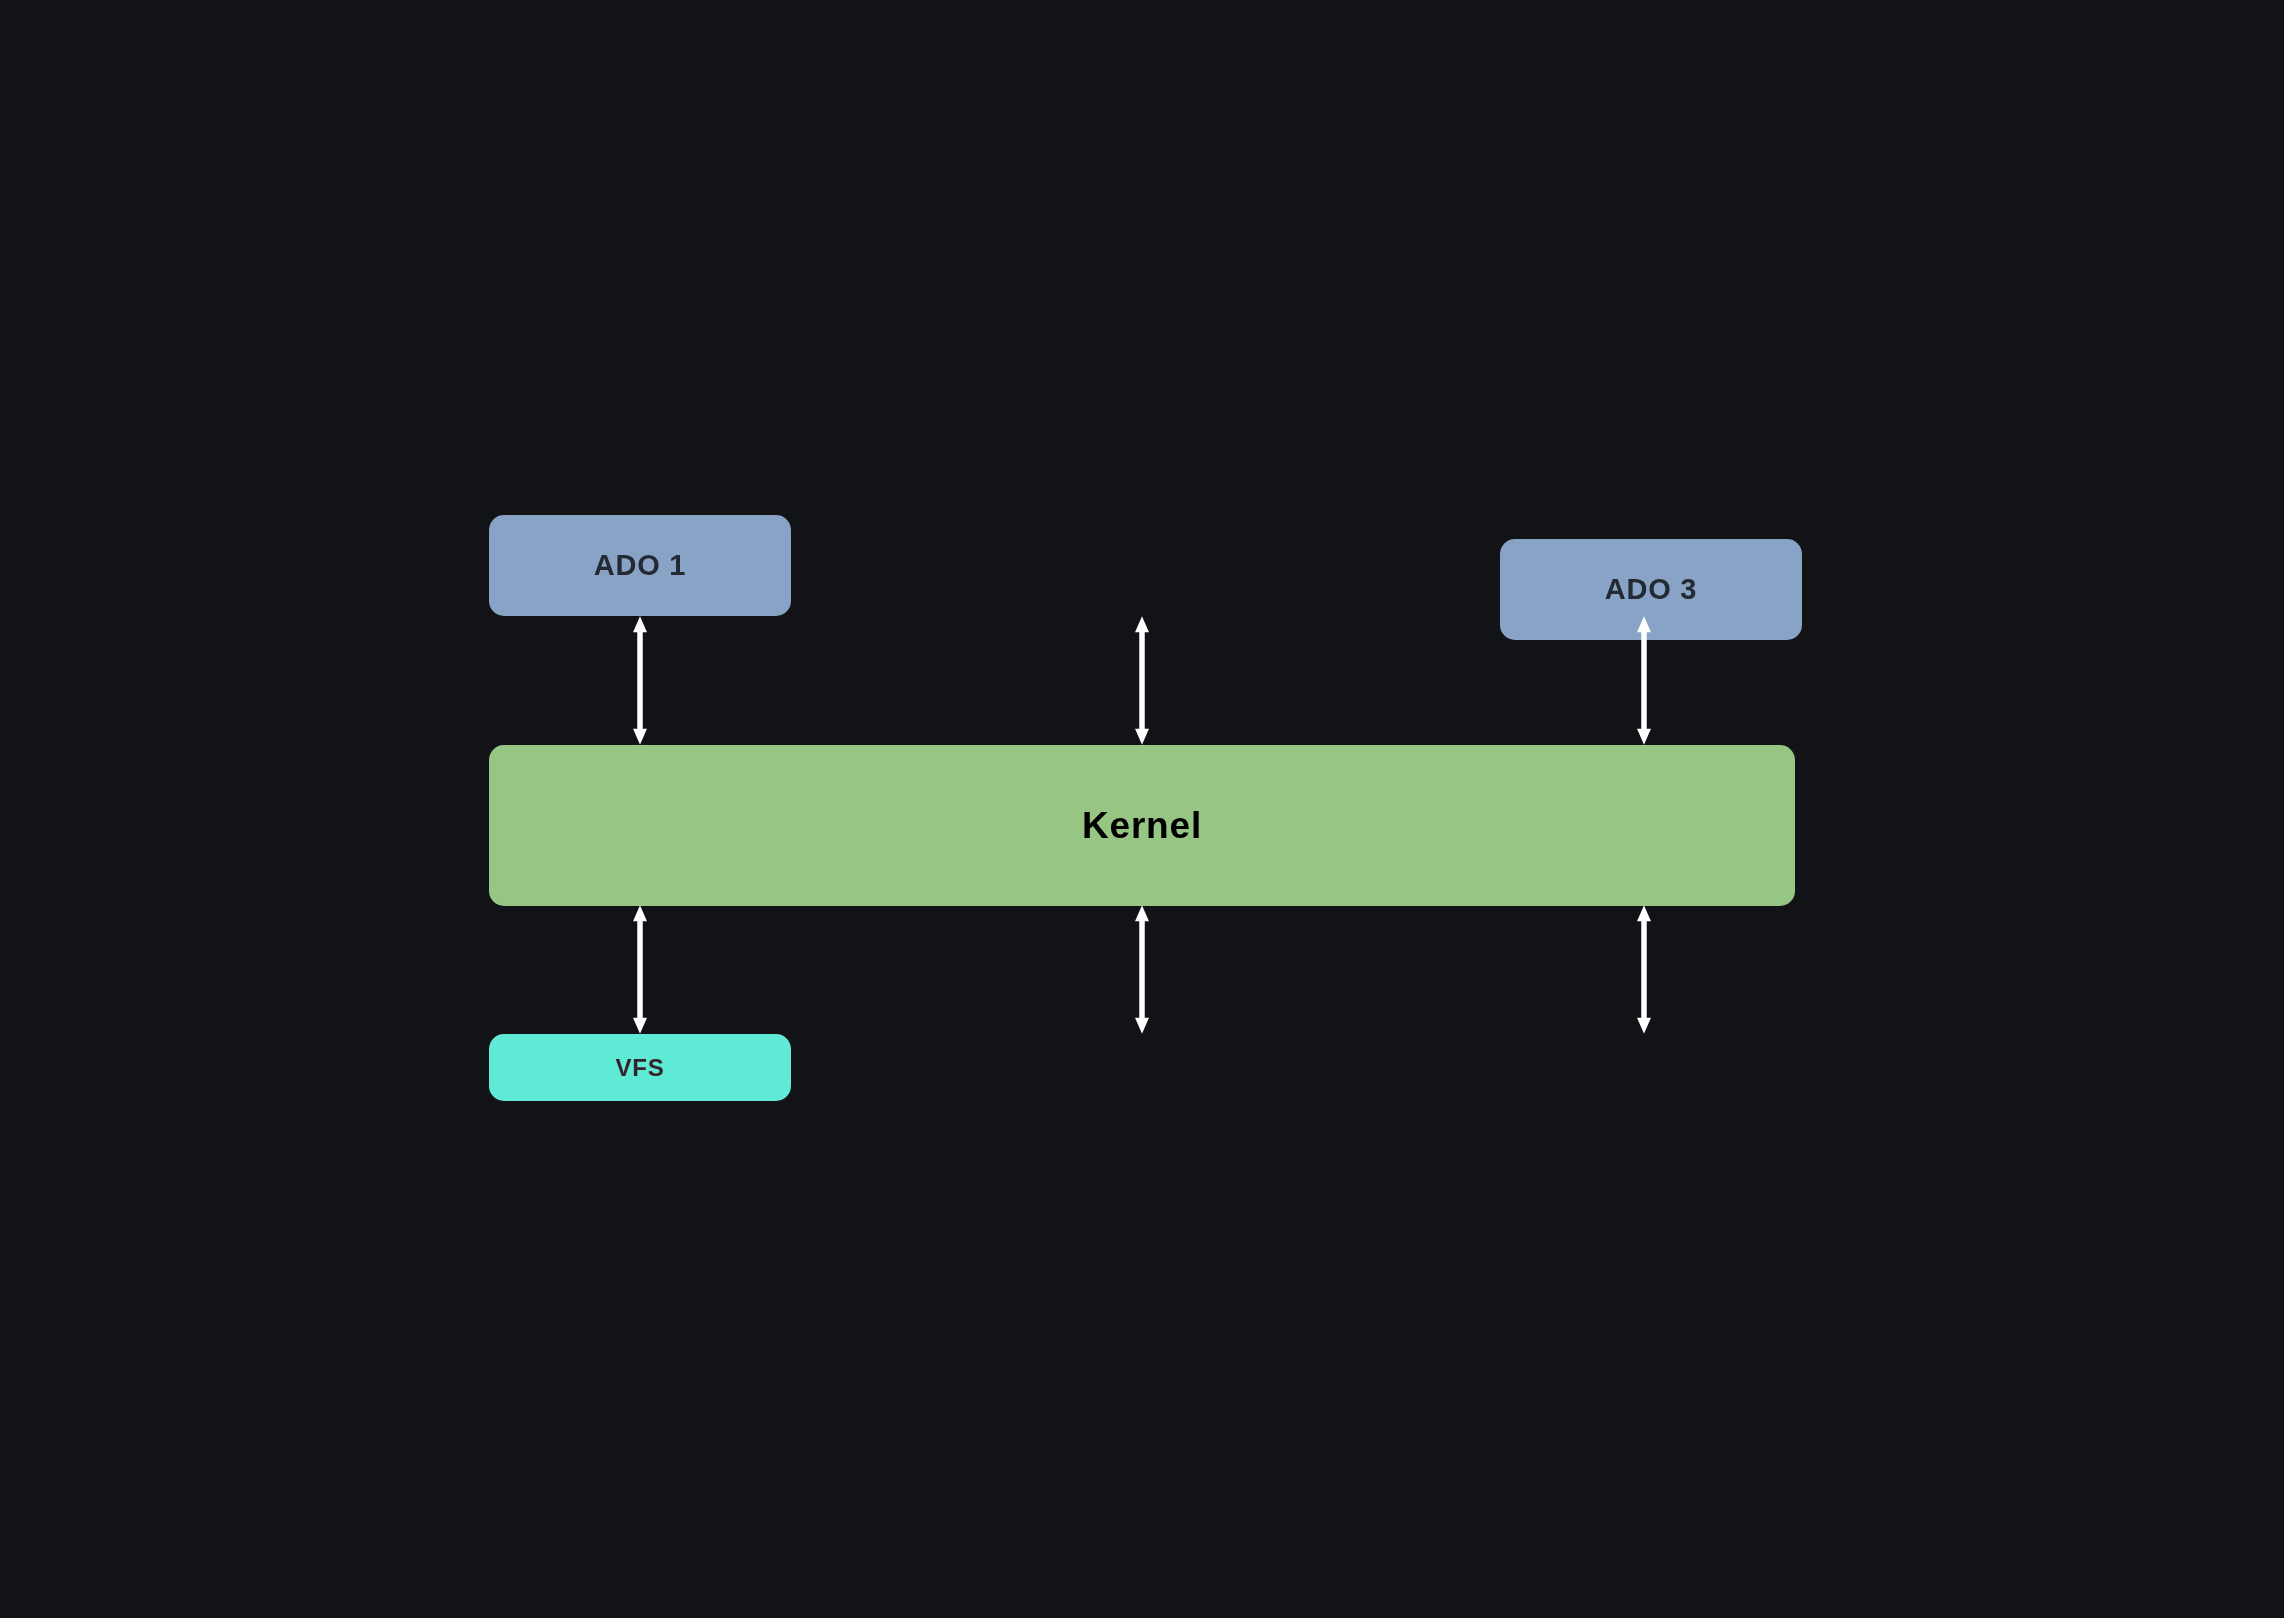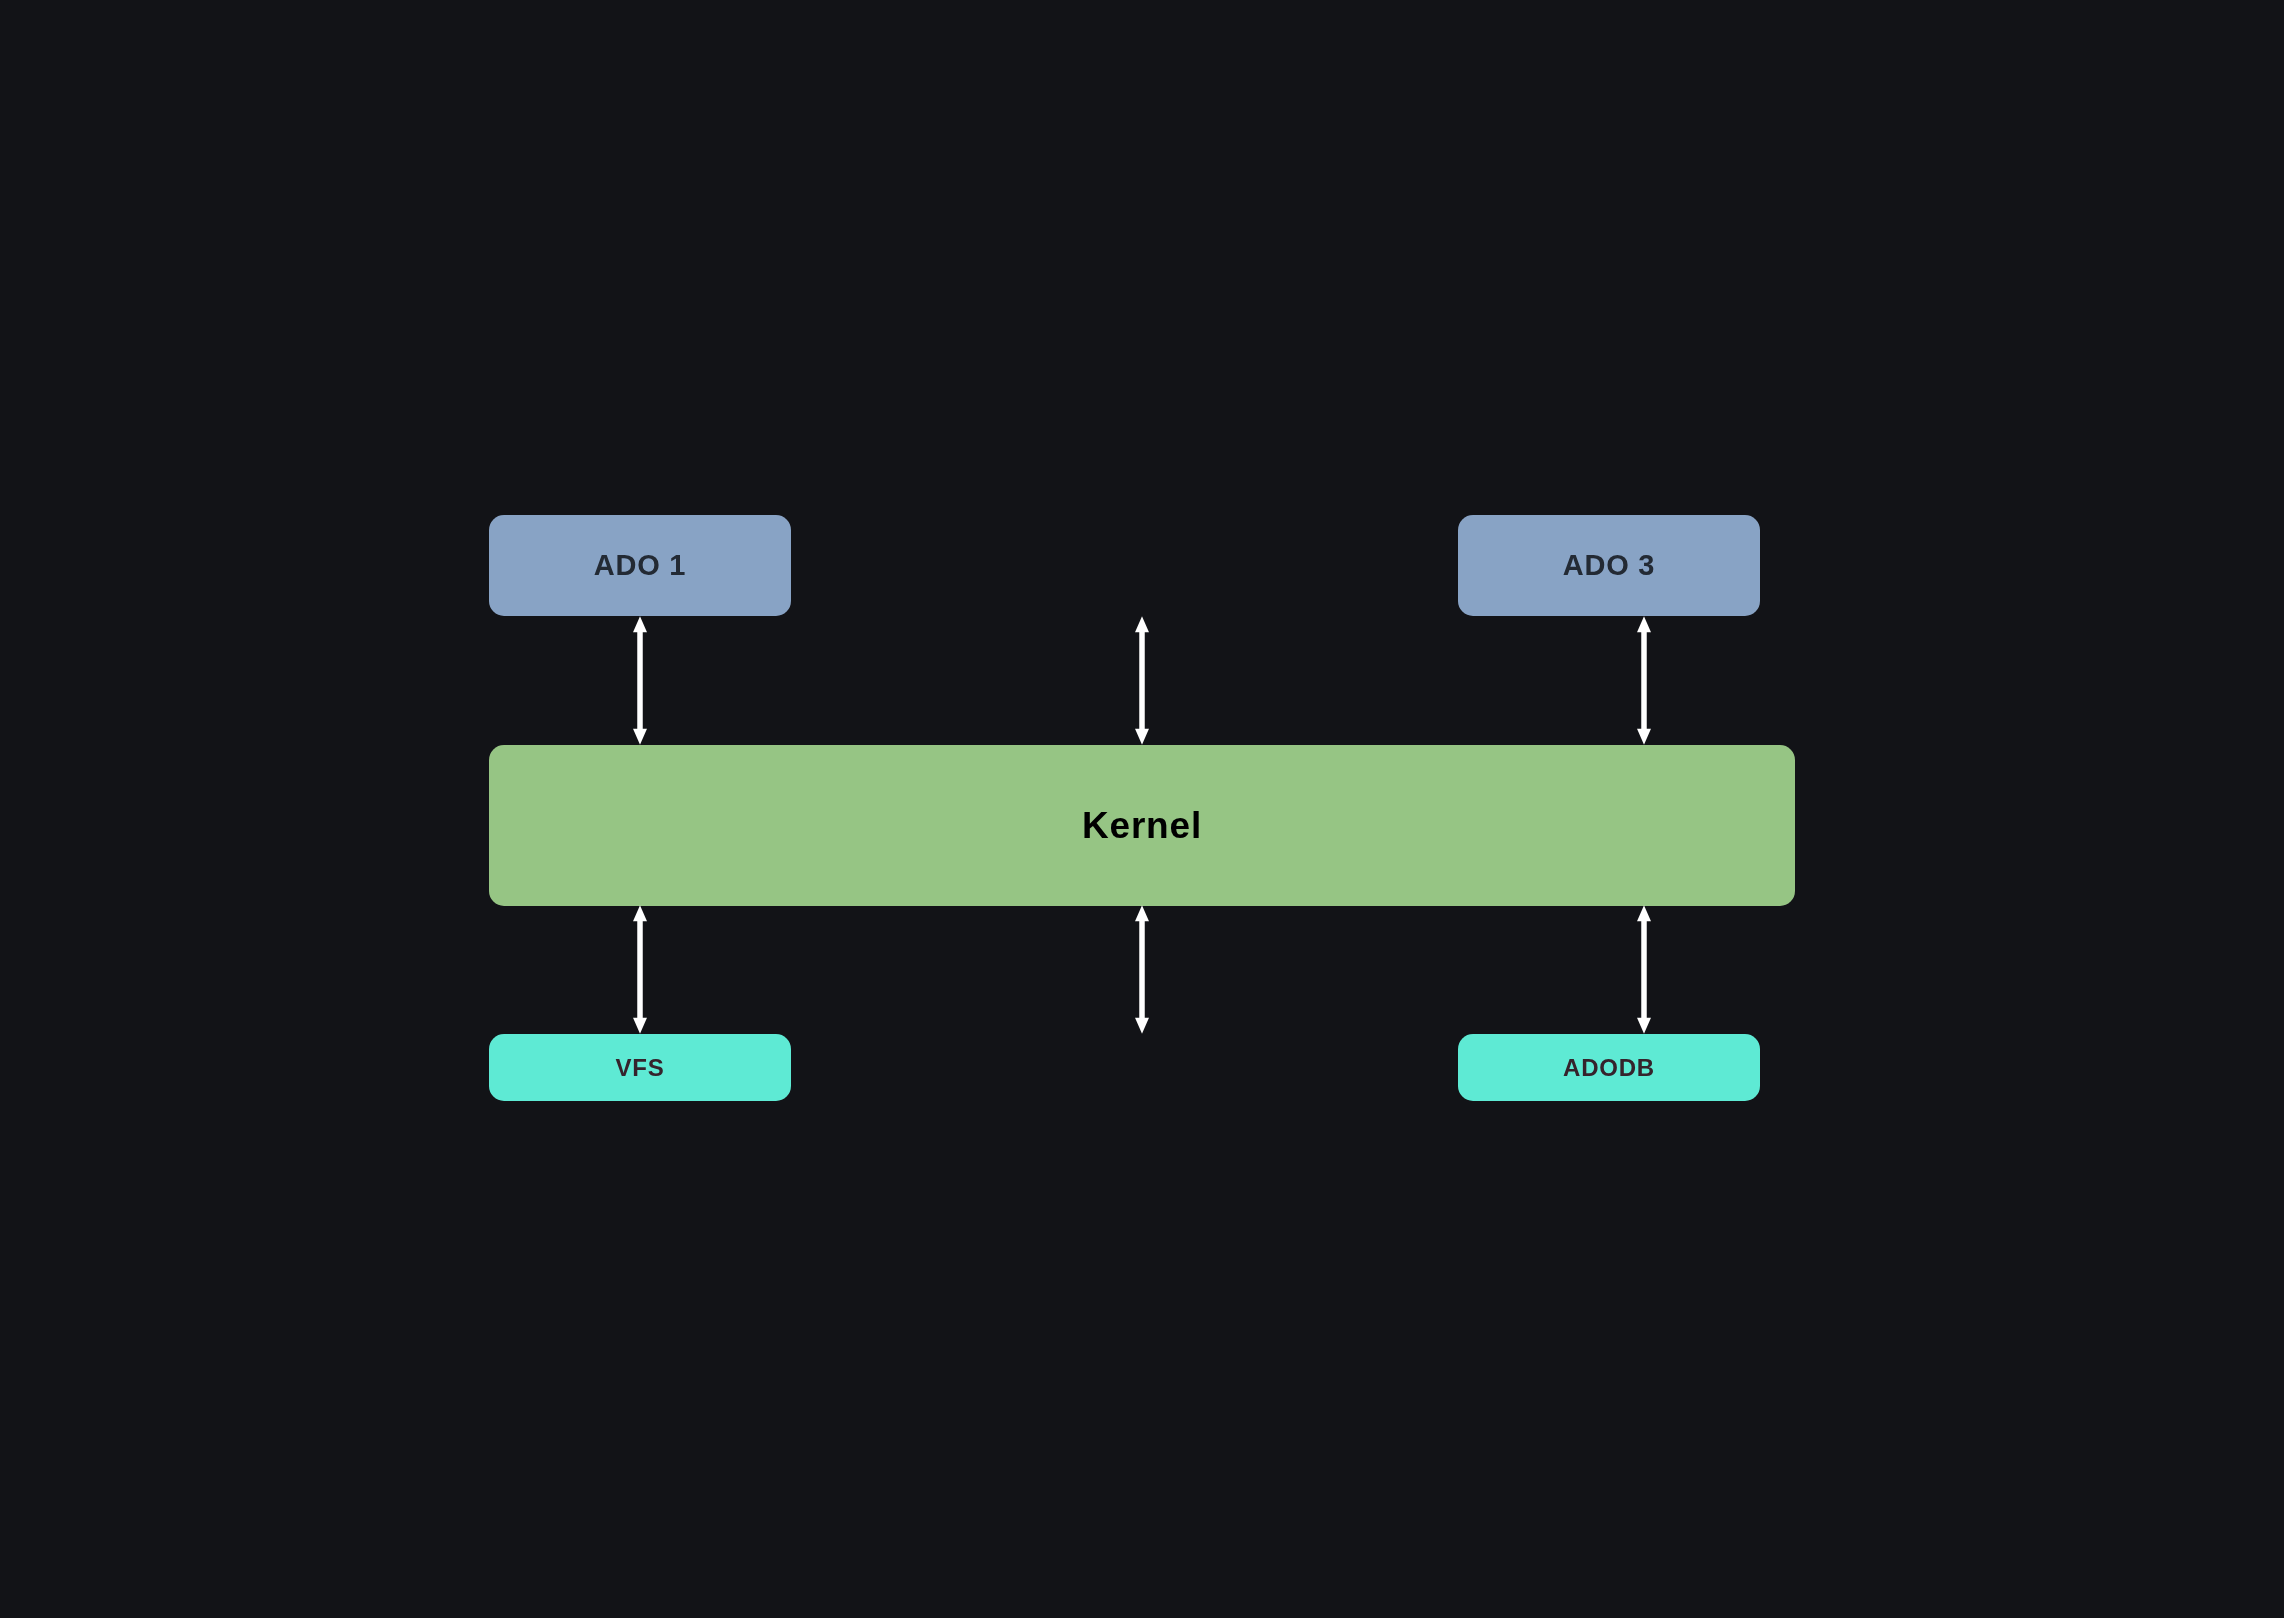--- a/index.html
+++ b/index.html
@@ -46,21 +46,21 @@
   .node-module {
     top: 1034px;
     width: 302px;
     height: 67px;
     background: #5eead4;
     font-size: 24px;
     color: #35232C;
   }
   .colpos1 { left: 489px; }
   .colpos2 { left: 991px; }
-  .colpos3 { left: 1458px; }
+  .colpos3 { left: 1500px; margin-top: 24px; }
 
   .arrow {
     position: absolute;
     width: 20px;
     height: 129px;
   }
   .arrow-top { top: 616px; }
   .arrow-bottom { top: 905px; }
   .acol1 { left: 630px; }
   .acol2 { left: 1132px; }
@@ -123,18 +123,15 @@
     <svg viewBox="0 0 40 257" xmlns="http://www.w3.org/2000/svg">
       <line x1="20" y1="28" x2="20" y2="229" stroke="#FFFFFF" stroke-width="11"></line>
       <polygon points="20,0 34,32 6,32" fill="#FFFFFF"></polygon>
       <polygon points="20,257 34,225 6,225" fill="#FFFFFF"></polygon>
     </svg>
   </div>
 
   <div class="node node-module colpos1">
     <span>VFS</span>
   </div>
-  <div class="node node-module colpos3">
-    <span>ADODB</span>
-  </div>
 
 </div>
 
 
 </body></html>

